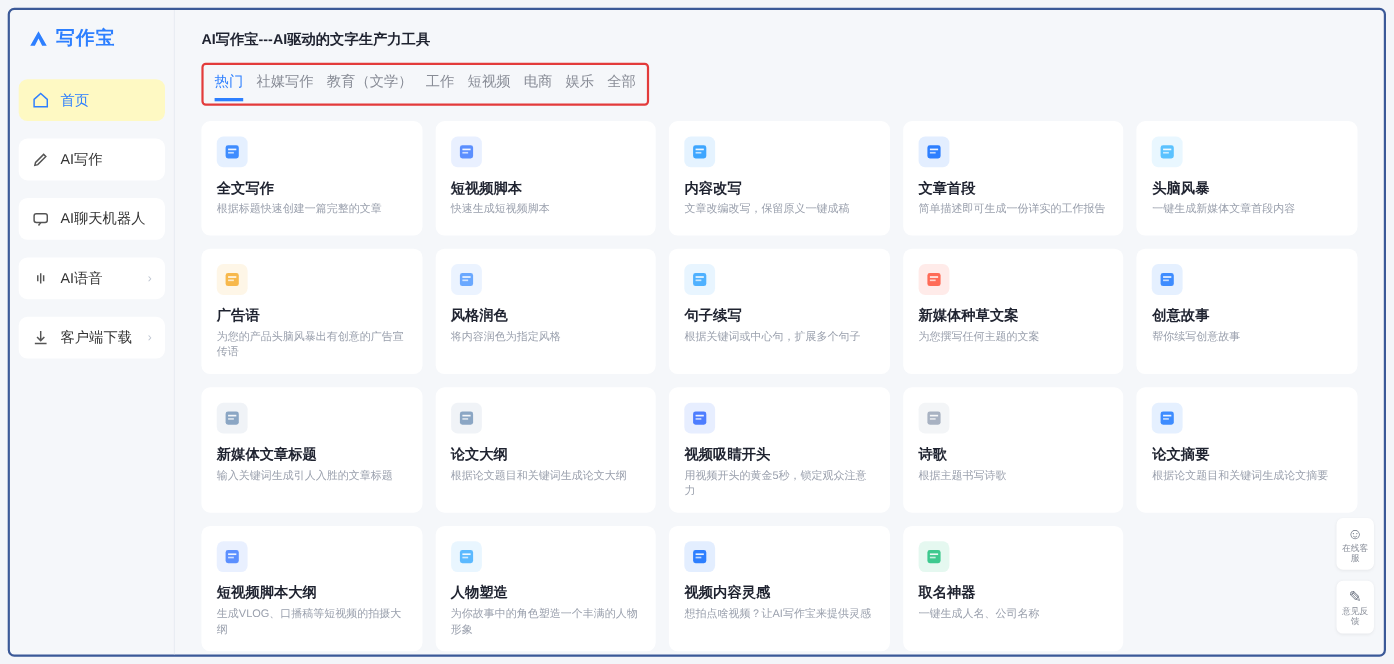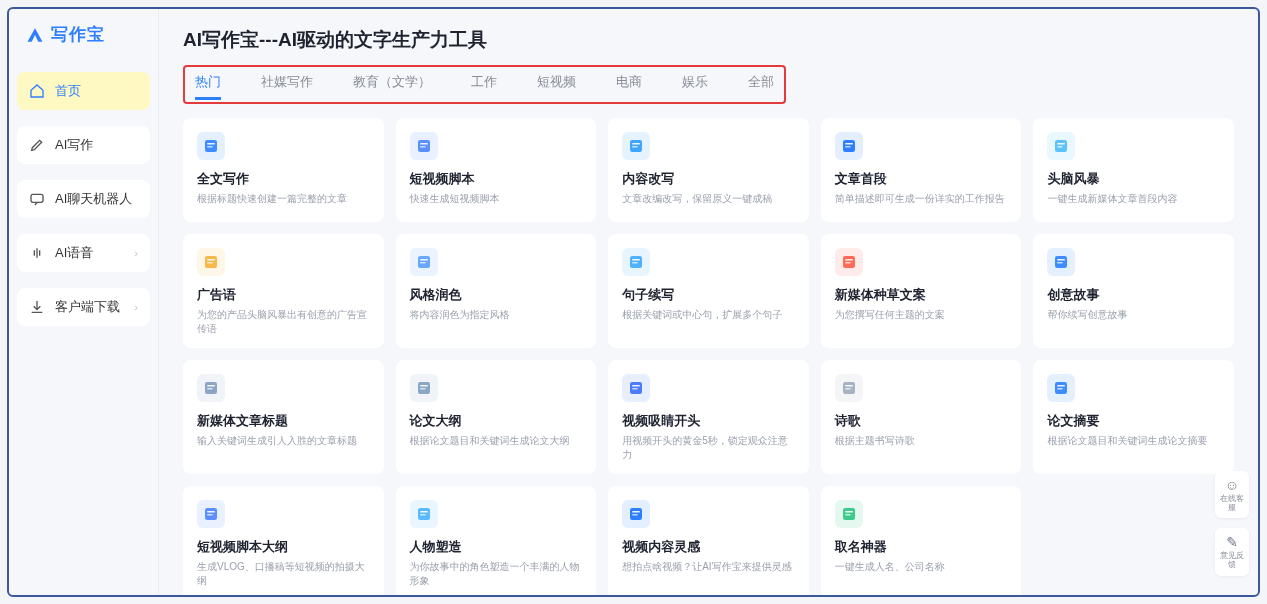--- a/index.html
+++ b/index.html
@@ -72,31 +72,31 @@
   display: inline-flex;
   align-items: center;
   justify-content: center;
 }
 .main {
   flex: 1;
   padding: 18px 24px 12px 24px;
   overflow: auto;
 }
 .page-title {
-  font-size: 19px;
+  font-size: 13px;
   font-weight: 700;
   color: #1f2330;
   margin-bottom: 12px;
 }
 .tabs-wrap {
   border: 2px solid #e33b3b;
   border-radius: 4px;
   padding: 6px 10px 2px 10px;
   display: inline-flex;
-  gap: 40px;
+  gap: 12px;
   margin-bottom: 14px;
 }
 .tab {
   font-size: 13px;
   color: #888c96;
   padding-bottom: 6px;
   cursor: pointer;
 }
 .tab.active {
   color: #2d7fff;

